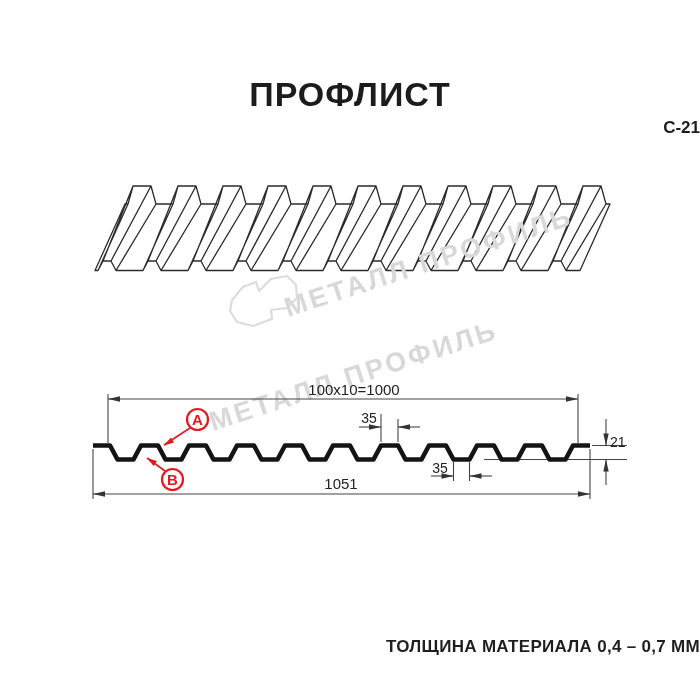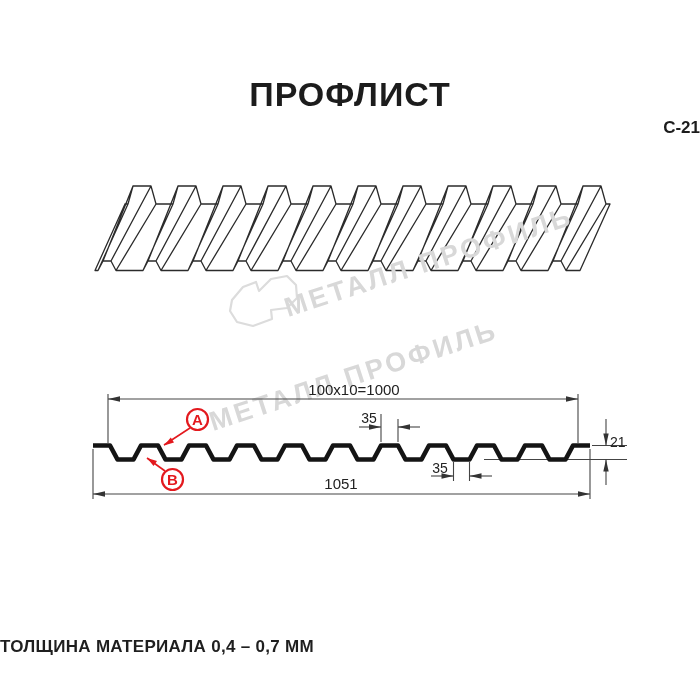--- a/index.html
+++ b/index.html
@@ -2,21 +2,21 @@
 <html><head>
 <meta charset="utf-8">
 <style>
   html,body{margin:0;padding:0;background:#fff;}
   .page{position:relative;width:700px;height:700px;background:#fff;overflow:hidden;
         font-family:"Liberation Sans",sans-serif;margin-top:18px;}
   .title{position:absolute;top:57px;left:0;width:700px;text-align:center;
          font-size:34px;font-weight:bold;letter-spacing:1px;color:#1c1c1c;}
   .subtitle{position:absolute;top:100px;left:0;width:700px;text-align:right;
             font-size:17px;font-weight:bold;color:#1c1c1c;}
-  .note{position:absolute;top:619px;left:0;width:700px;text-align:left;
+  .note{position:absolute;top:619px;left:0;width:700px;text-align:right;
         font-size:17px;font-weight:600;letter-spacing:.3px;color:#1f1f1f;}
   svg.draw{position:absolute;top:0;left:0;}
   .dimtext{font-size:15px;fill:#222;font-family:"Liberation Sans",sans-serif;}
   .dimtext-sm{font-size:14px;fill:#222;font-family:"Liberation Sans",sans-serif;}
   .wm{fill:#d8d8d8;font-weight:bold;font-size:27px;letter-spacing:3px;
       font-family:"Liberation Sans",sans-serif;}
   .redtxt{font-size:15px;font-weight:bold;font-family:"Liberation Sans",sans-serif;}
 </style>
 </head>
 <body>

